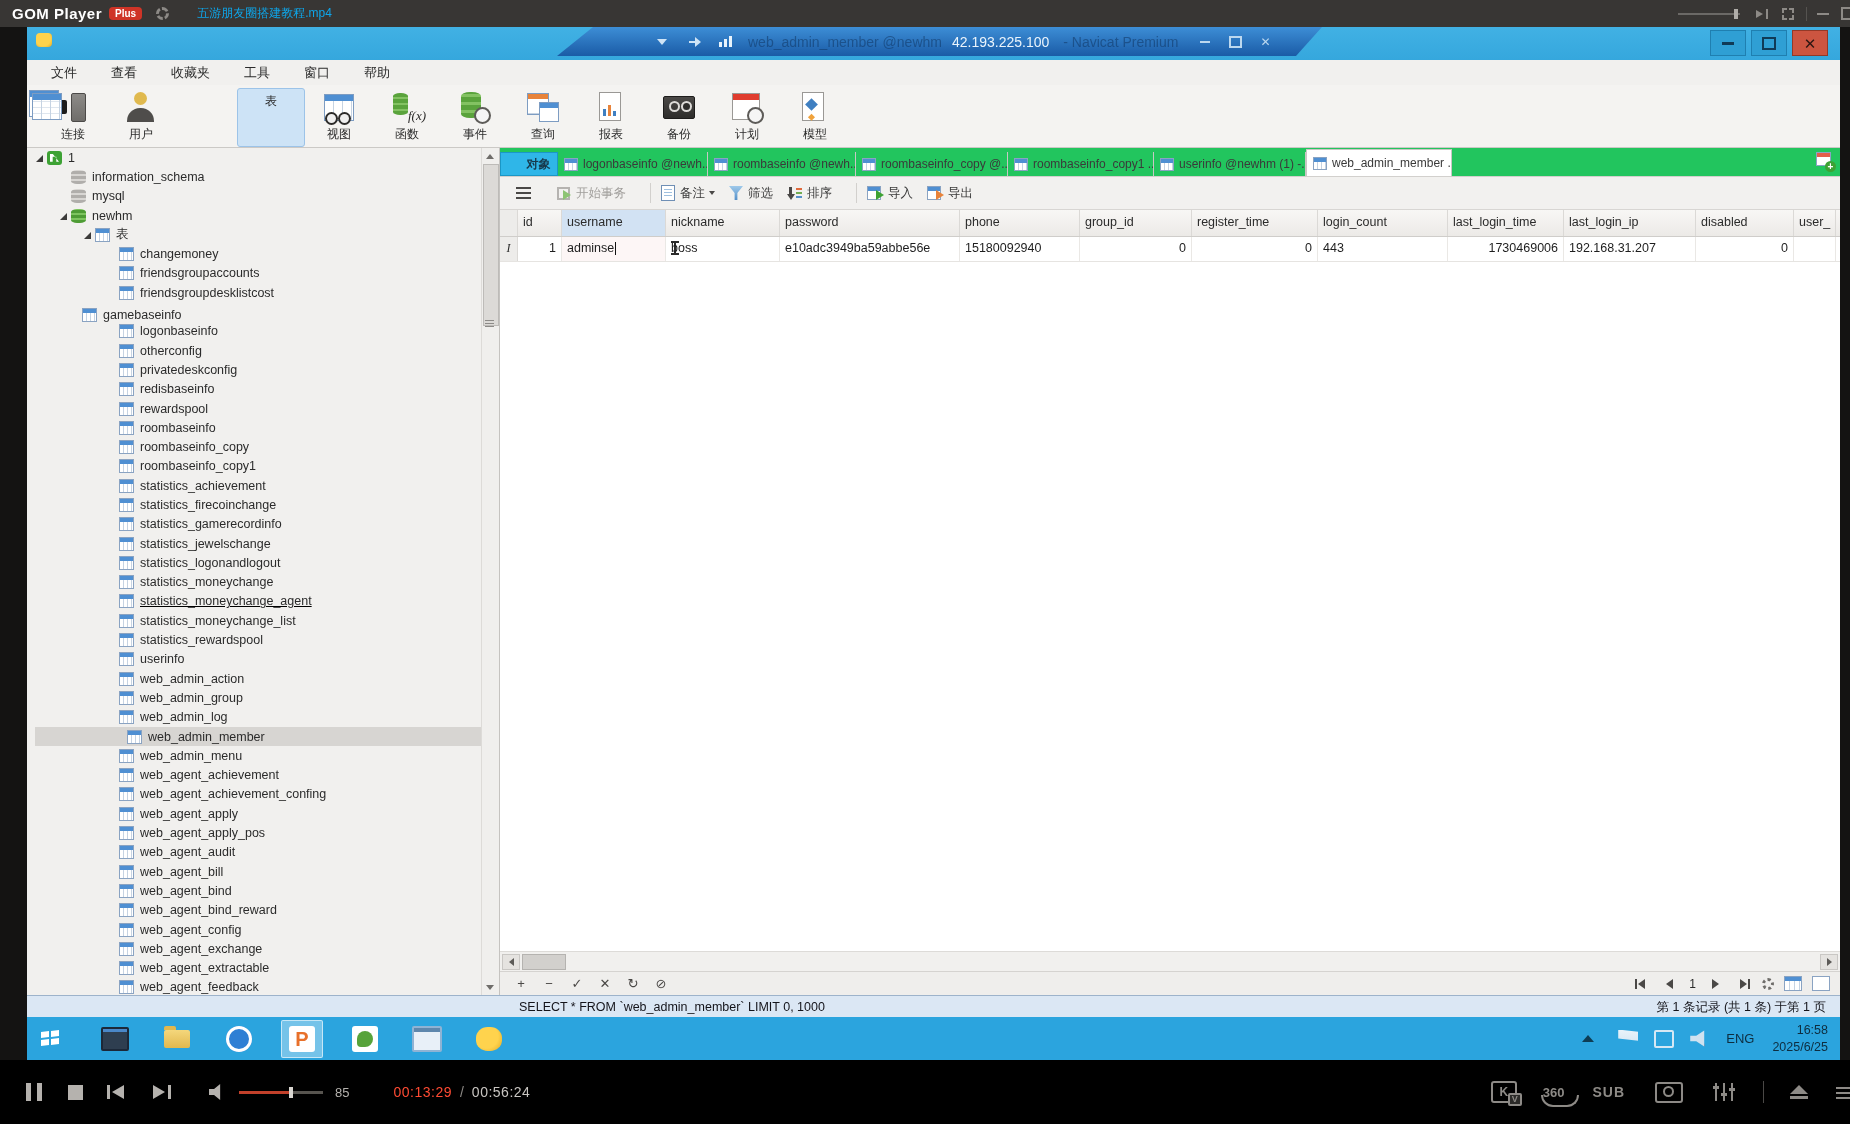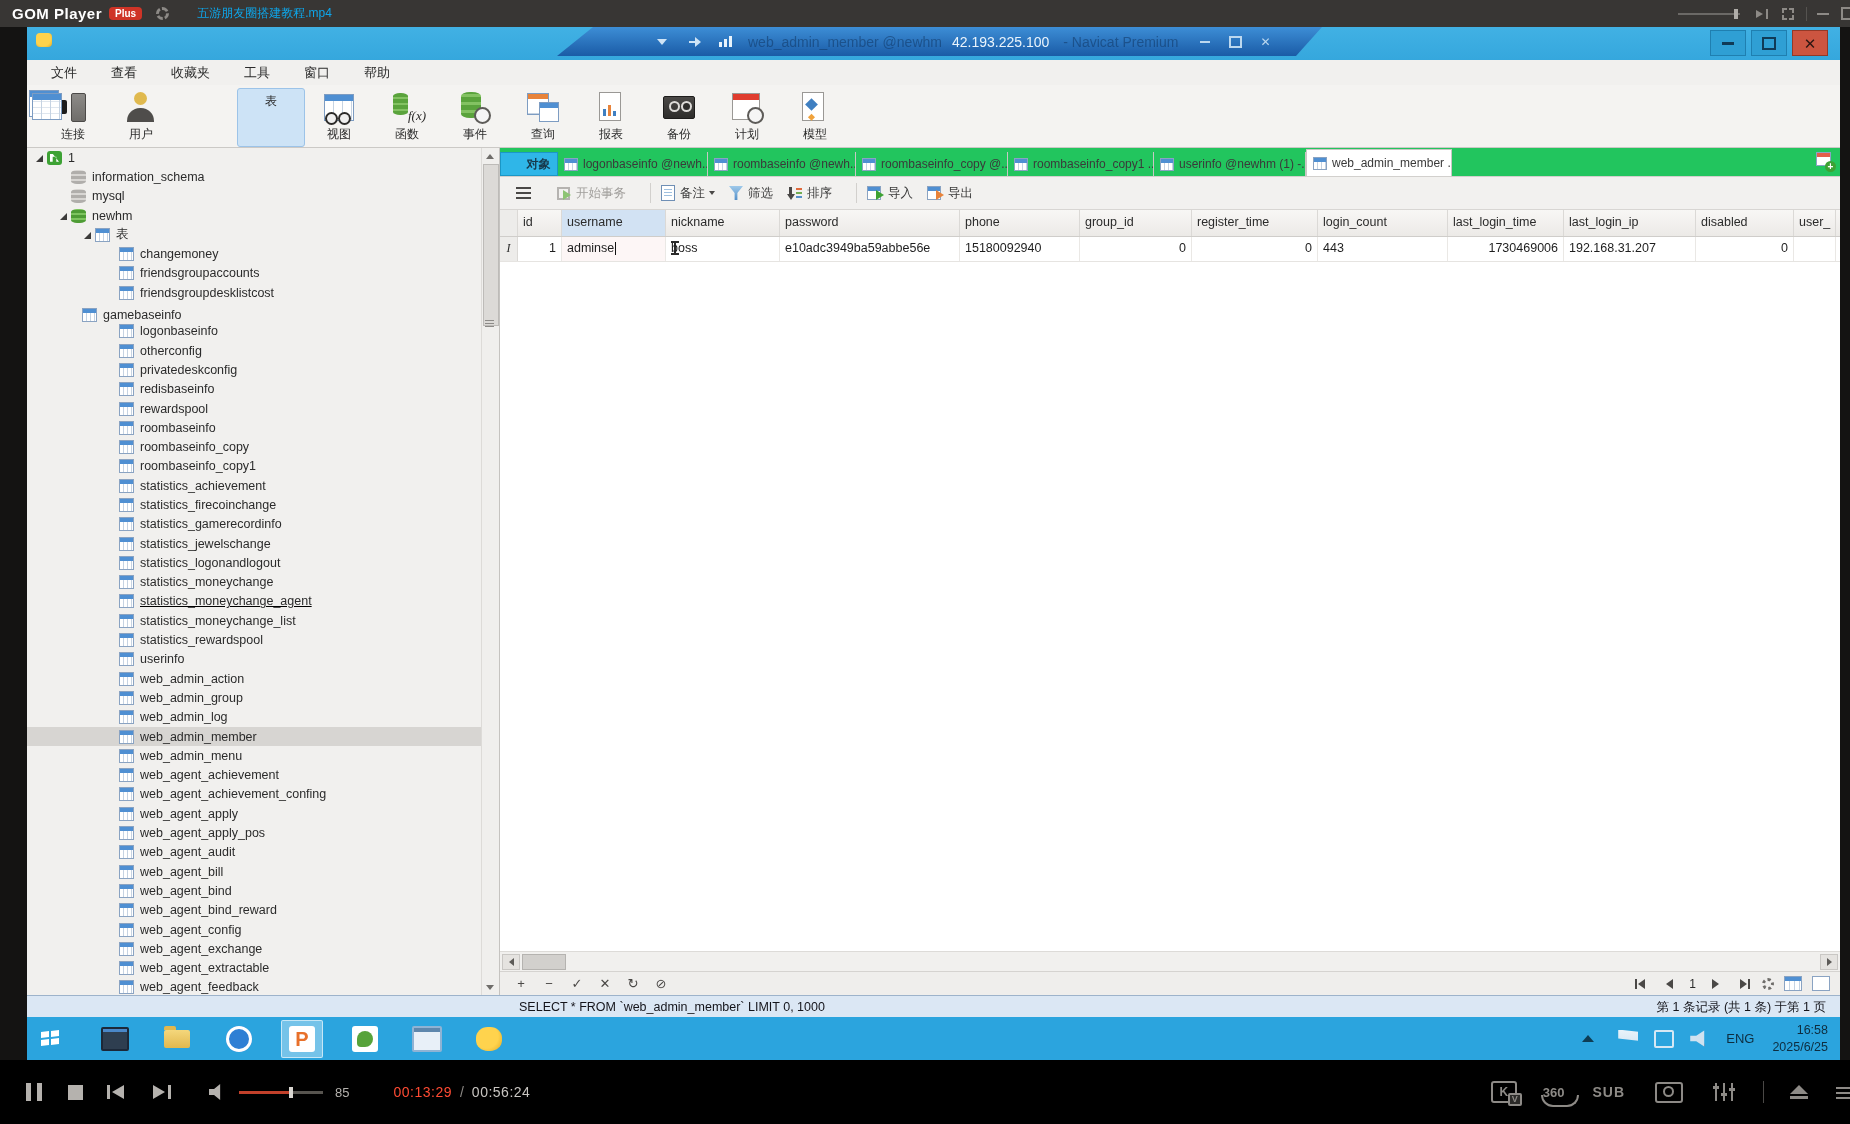--- a/index.html
+++ b/index.html
@@ -554,21 +554,21 @@
               <span class="tico ic-tbl"></span>
               <span class="tlabel">web_admin_group</span>
             </div>
 
             <div class="trow" style="padding-left: 78px;">
               <span class="tarrow"></span>
               <span class="tico ic-tbl"></span>
               <span class="tlabel">web_admin_log</span>
             </div>
 
-            <div class="trow selected" style="padding-left: 78px;">
+            <div class="trow selected" style="padding-left: 78px; margin-left: 8px;">
               <span class="tarrow"></span>
               <span class="tico ic-tbl"></span>
               <span class="tlabel">web_admin_member</span>
             </div>
 
             <div class="trow" style="padding-left: 78px;">
               <span class="tarrow"></span>
               <span class="tico ic-tbl"></span>
               <span class="tlabel">web_admin_menu</span>
             </div>

